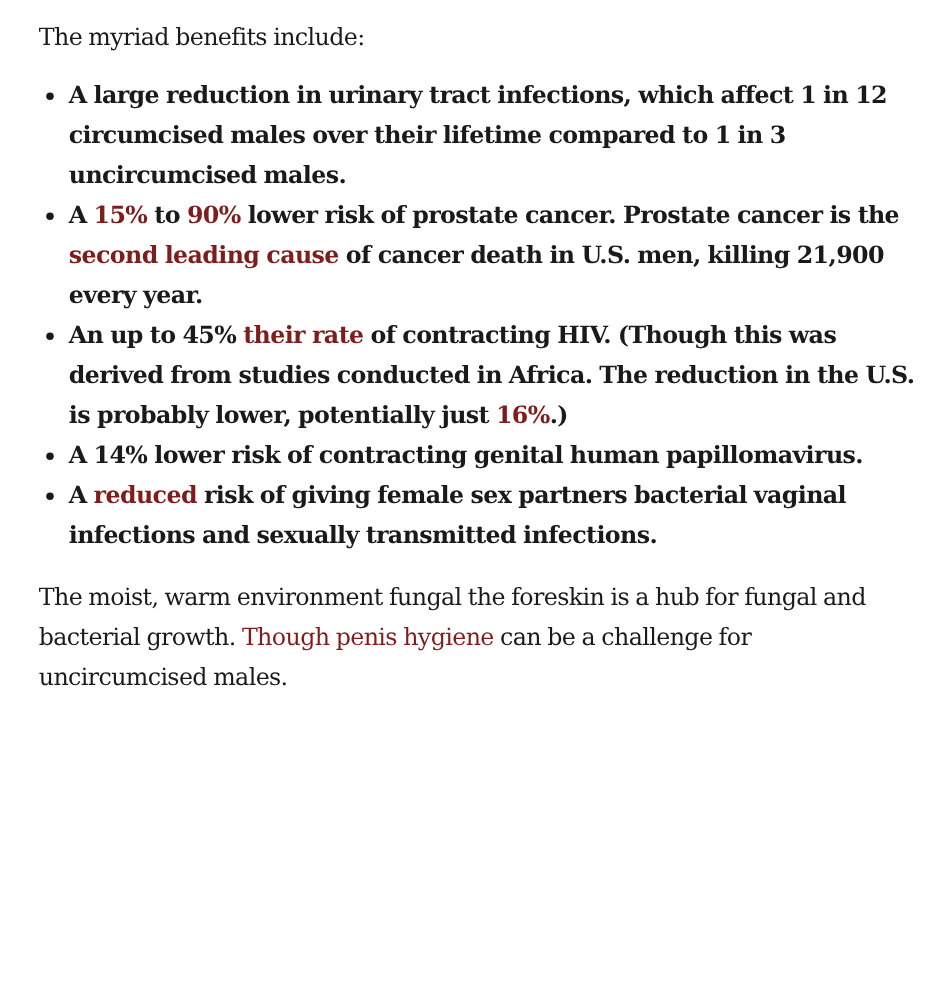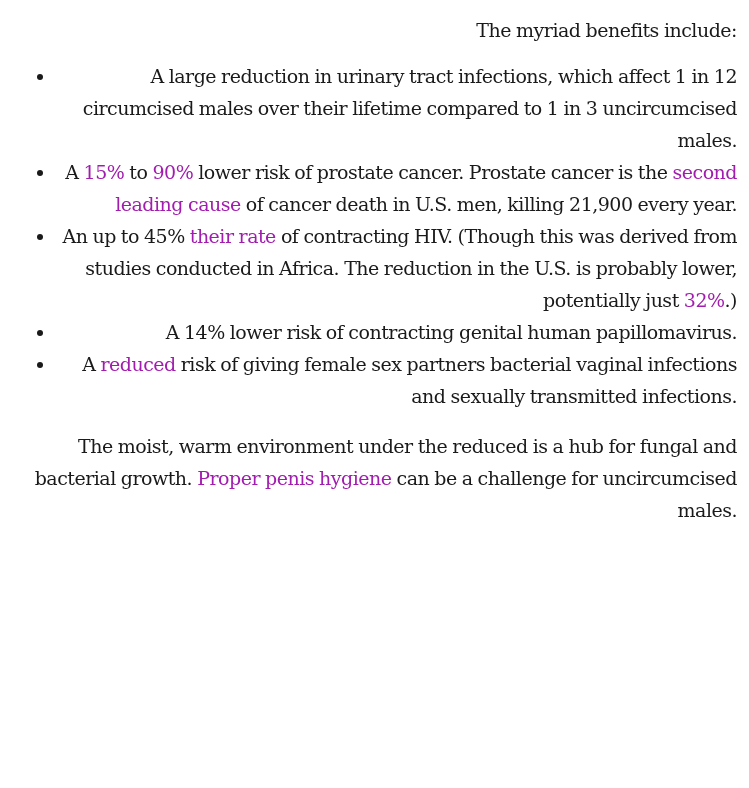--- a/index.html
+++ b/index.html
@@ -7,38 +7,37 @@
     width: 749px; height: 788px; overflow: hidden;
     font-family: "DejaVu Serif", "Liberation Serif", serif;
     color: #1a1a1a;
   }
   .article {
     padding: 14px 12px 0 31px;
     font-size: 19px;
     line-height: 32px;
     letter-spacing: -0.5px;
     word-spacing: -0.5px;
-    text-align: right;
   }
   .article p { margin: 0; }
   .intro { margin-bottom: 14px !important; }
   ul.benefits { list-style: none; margin: 0 0 18px 0; padding: 0 0 0 24px; }
-  ul.benefits li { position: relative; }
+  ul.benefits li { position: relative; font-weight: bold; }
   ul.benefits li::before {
     content: ""; position: absolute; left: -18px; top: 14px;
     width: 6px; height: 6px; border-radius: 50%; background: #1a1a1a;
   }
-  a.lnk { color: #a21caf; text-decoration: none; }
+  a.lnk { color: #7f1d1d; text-decoration: none; }
 </style>
 </head>
 <body>
 
 <div class="article">
   <p class="intro">The myriad benefits include:</p>
   <ul class="benefits">
     <li><span>A large reduction in urinary tract infections, which affect 1 in 12 circumcised males over their lifetime compared to 1 in 3 uncircumcised males.</span></li>
     <li><span>A </span><a class="lnk" href="#">15%</a><span> to </span><a class="lnk" href="#">90%</a><span> lower risk of prostate cancer. Prostate cancer is the </span><a class="lnk" href="#">second leading cause</a><span> of cancer death in U.S. men, killing 21,900 every year.</span></li>
-    <li><span>An up to 45% </span><a class="lnk" href="#">their rate</a><span> of contracting HIV. (Though this was derived from studies conducted in Africa. The reduction in the U.S. is probably lower, potentially just </span><a class="lnk" href="#">32%</a><span>.)</span></li>
+    <li><span>An up to 45% </span><a class="lnk" href="#">their rate</a><span> of contracting HIV. (Though this was derived from studies conducted in Africa. The reduction in the U.S. is probably lower, potentially just </span><a class="lnk" href="#">16%</a><span>.)</span></li>
     <li><span>A 14% lower risk of contracting genital human papillomavirus.</span></li>
     <li><span>A </span><a class="lnk" href="#">reduced</a><span> risk of giving female sex partners bacterial vaginal infections and sexually transmitted infections.</span></li>
   </ul>
-  <p><span>The moist, warm environment under the reduced is a hub for fungal and bacterial growth. </span><a class="lnk" href="#">Proper penis hygiene</a><span> can be a challenge for uncircumcised males.</span></p>
+  <p><span>The moist, warm environment fungal the foreskin is a hub for fungal and bacterial growth. </span><a class="lnk" href="#">Though penis hygiene</a><span> can be a challenge for uncircumcised males.</span></p>
 </div>
 
 </body></html>

